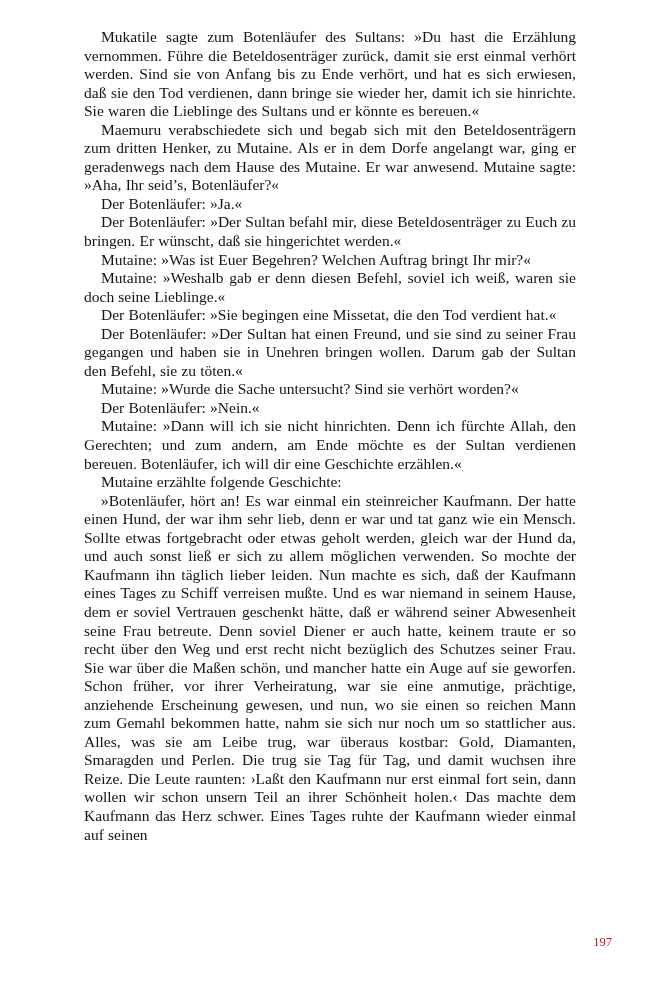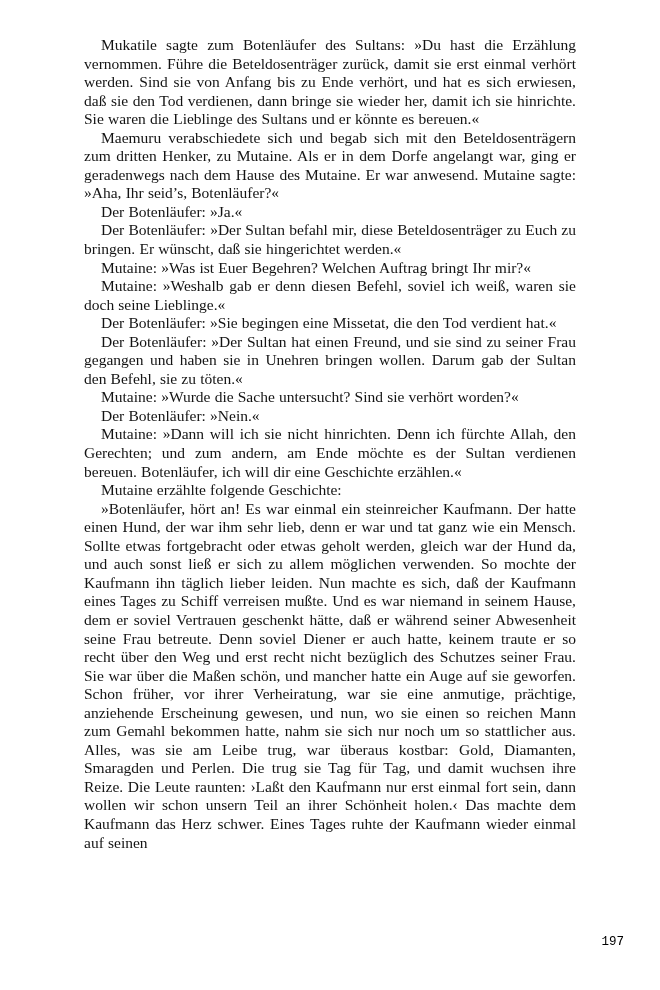--- a/index.html
+++ b/index.html
@@ -11,42 +11,41 @@
     width: 660px;
     height: 990px;
     overflow: hidden;
     font-family: "Liberation Serif", "DejaVu Serif", serif;
     color: #131313;
   }
   .page {
     box-sizing: border-box;
     width: 660px;
     height: 990px;
-    padding: 36px 84px 0 84px;
+    padding: 28px 84px 0 84px;
     position: relative;
   }
   .text-block p {
     margin: 0;
     padding: 0;
     font-size: 15.5px;
     line-height: 18.55px;
     text-align: justify;
     text-indent: 17px;
     hyphens: auto;
     -webkit-hyphens: auto;
     word-spacing: 0.02em;
   }
   .page-number {
     position: absolute;
-    right: 36px;
+    right: 48px;
     bottom: 42px;
     font-size: 12.5px;
     line-height: 1;
-    color: #000000;
-    font-family: Liberation Mono, monospace;
+    color: #b91c1c;
   }
 </style>
 </head>
 <body>
 
 <div class="page">
   <div class="text-block">
     <p>Mukatile sagte zum Botenläufer des Sultans: »Du hast die Erzählung vernommen. Führe die Beteldosenträger zurück, damit sie erst einmal verhört werden. Sind sie von Anfang bis zu Ende verhört, und hat es sich erwiesen, daß sie den Tod verdienen, dann bringe sie wieder her, damit ich sie hinrichte. Sie waren die Lieblinge des Sultans und er könnte es bereuen.«</p>
     <p>Maemuru verabschiedete sich und begab sich mit den Beteldosenträgern zum dritten Henker, zu Mutaine. Als er in dem Dorfe angelangt war, ging er geradenwegs nach dem Hause des Mutaine. Er war anwesend. Mutaine sagte: »Aha, Ihr seid’s, Botenläufer?«</p>
     <p>Der Botenläufer: »Ja.«</p>

